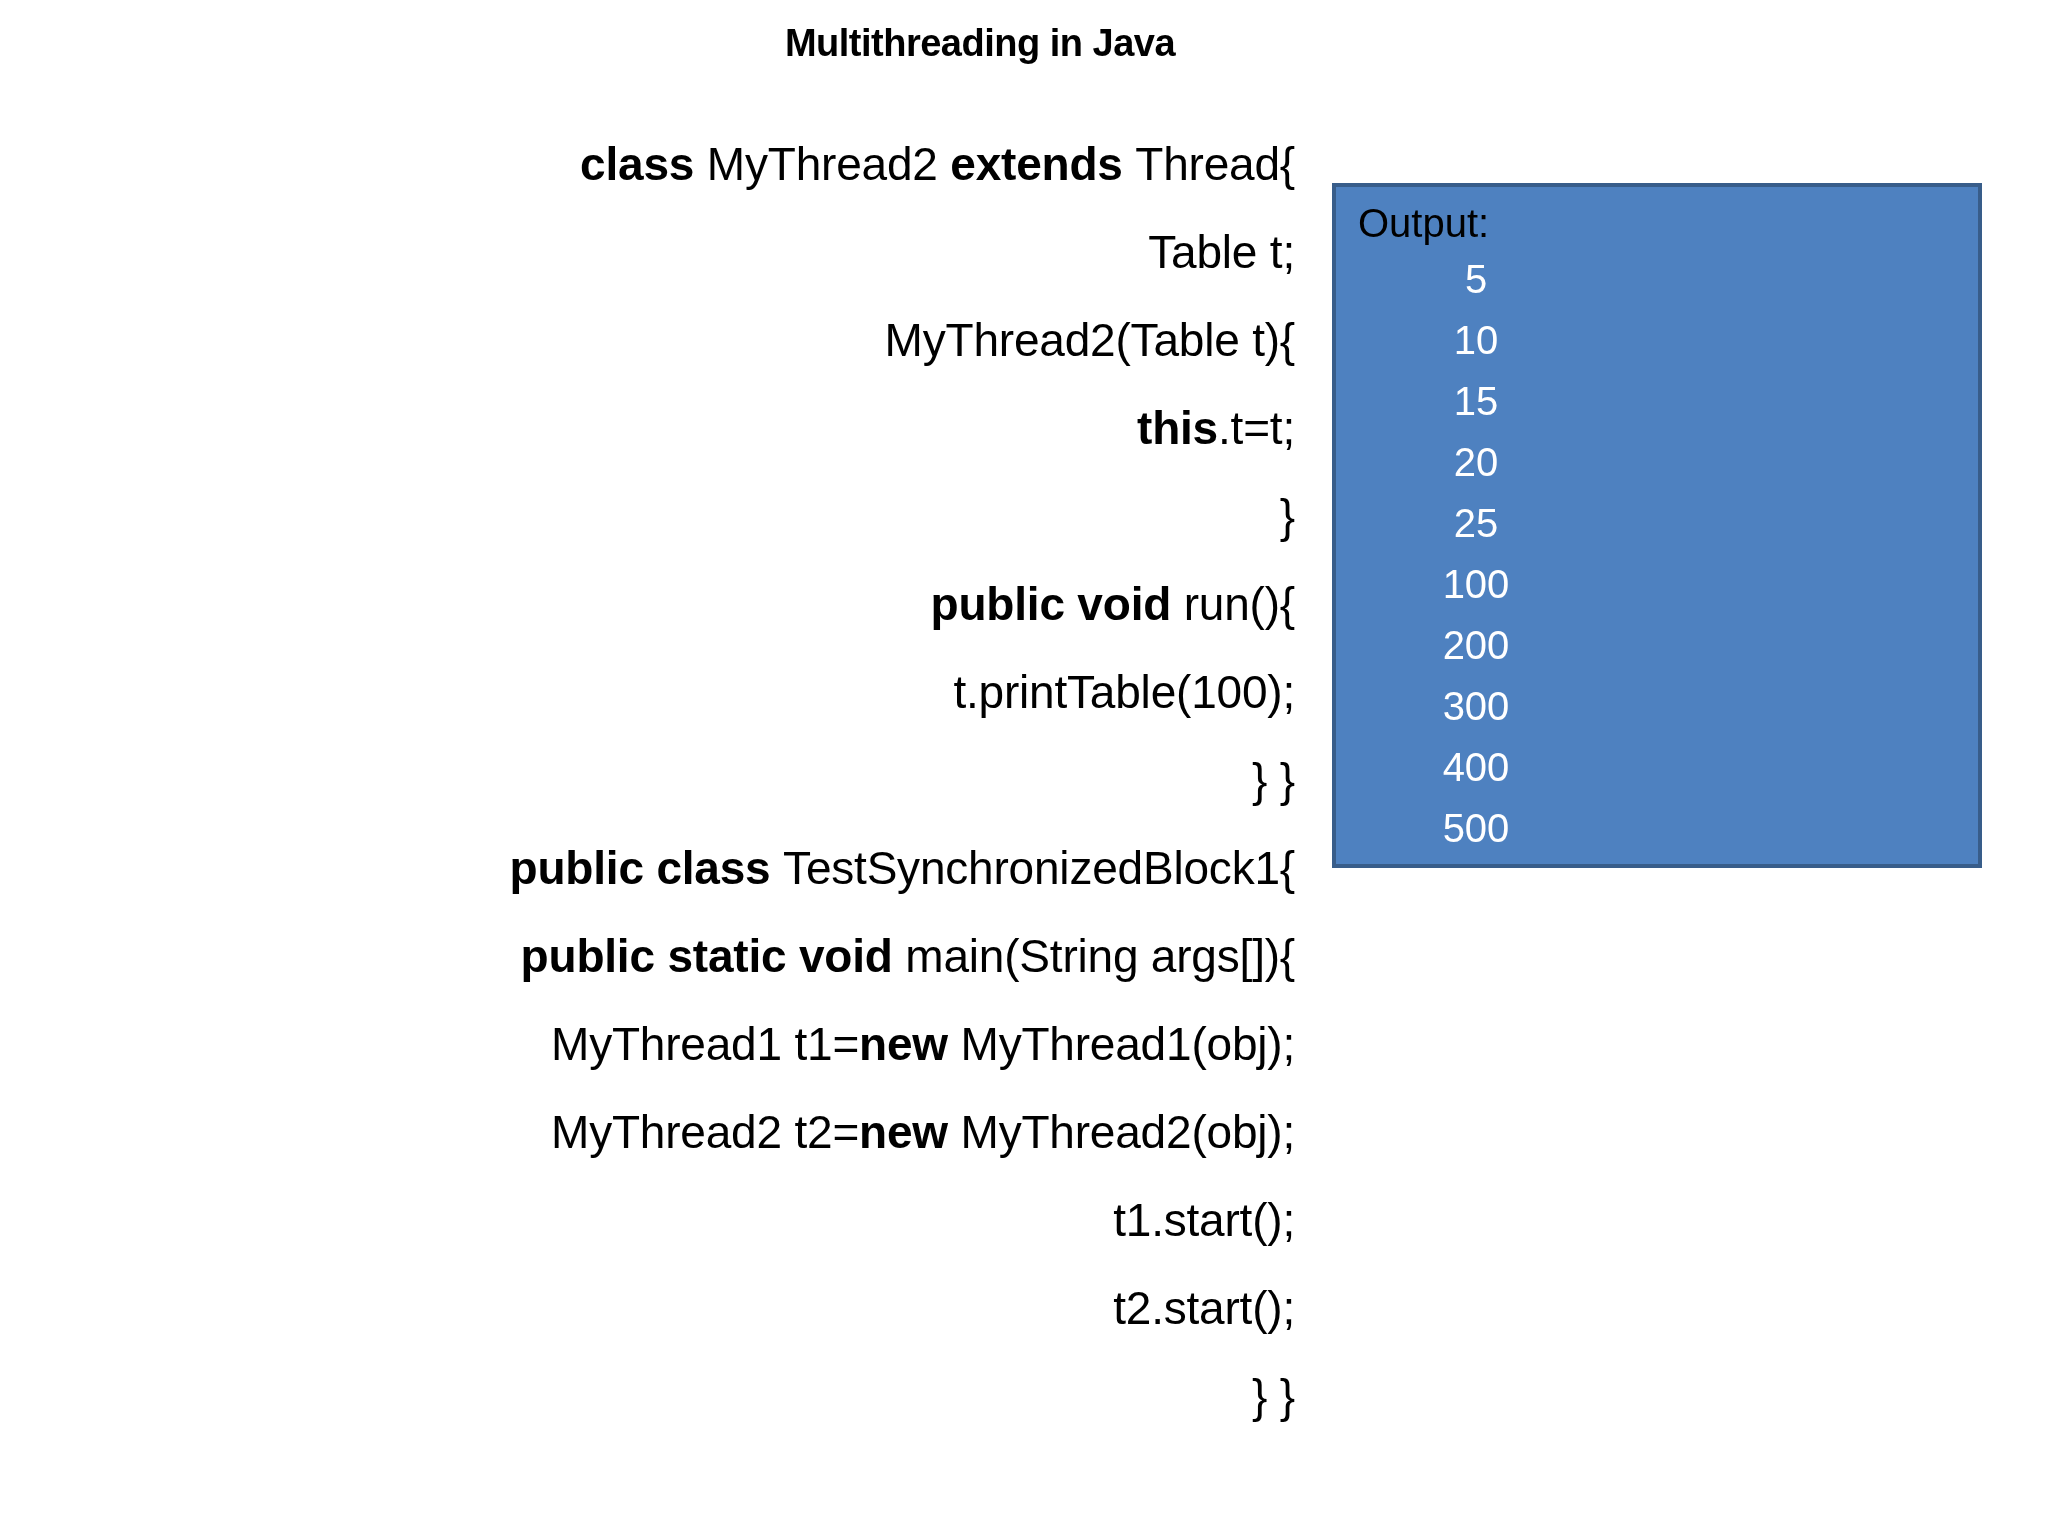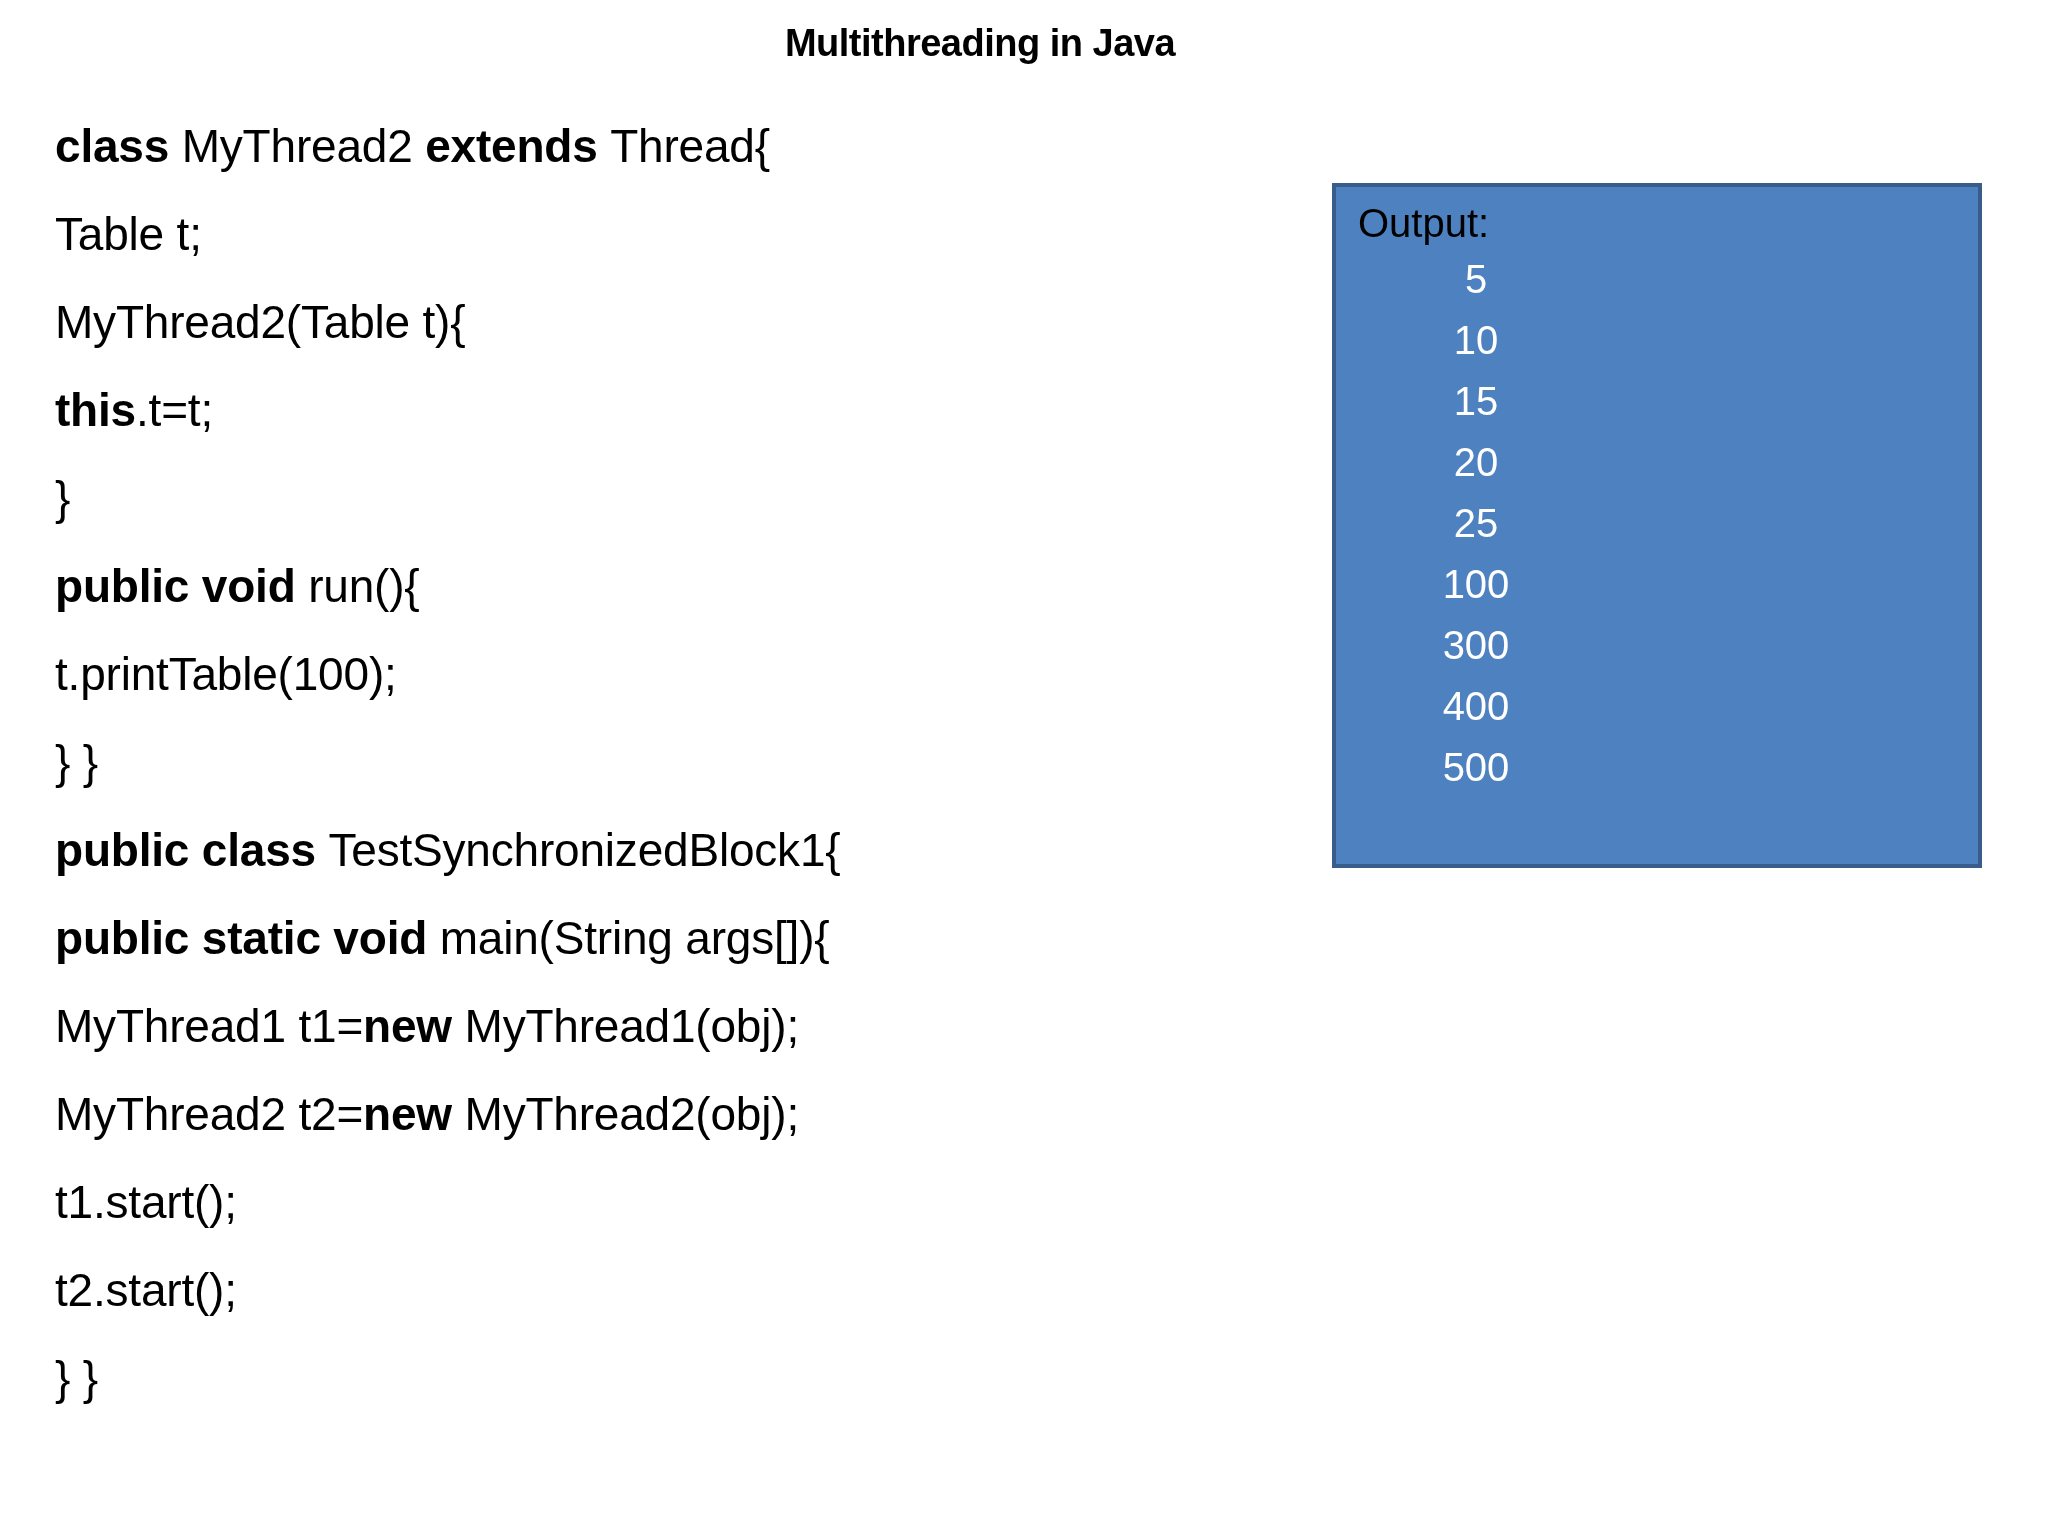--- a/index.html
+++ b/index.html
@@ -28,22 +28,23 @@
     font-weight: bold;
     letter-spacing: -0.5px;
     line-height: 62px;
     white-space: nowrap;
   }
 
   
   #code-block {
     position: absolute;
     left: 55px;
-    top: 102px;
+    top: 120px;
     width: 1240px;
+    text-align: right;
   }
   .code-line {
     font-size: 46px;
     line-height: 88px;
     height: 88px;
     white-space: nowrap;
     letter-spacing: -0.2px;
   }
   .kw {
     font-weight: bold;
@@ -108,17 +109,18 @@
 
 <div id="output-box" style="background: rgb(78, 129, 192); border-color: rgb(56, 93, 138); color: rgb(255, 255, 255);">
   <div id="output-label">Output:</div>
   <div id="output-values">
       <div class="output-value">5</div>
       <div class="output-value">10</div>
       <div class="output-value">15</div>
       <div class="output-value">20</div>
       <div class="output-value">25</div>
       <div class="output-value">100</div>
+      <div class="output-value">200</div>
       <div class="output-value">300</div>
       <div class="output-value">400</div>
       <div class="output-value">500</div>
     </div>
 </div>
 
 </body></html>

